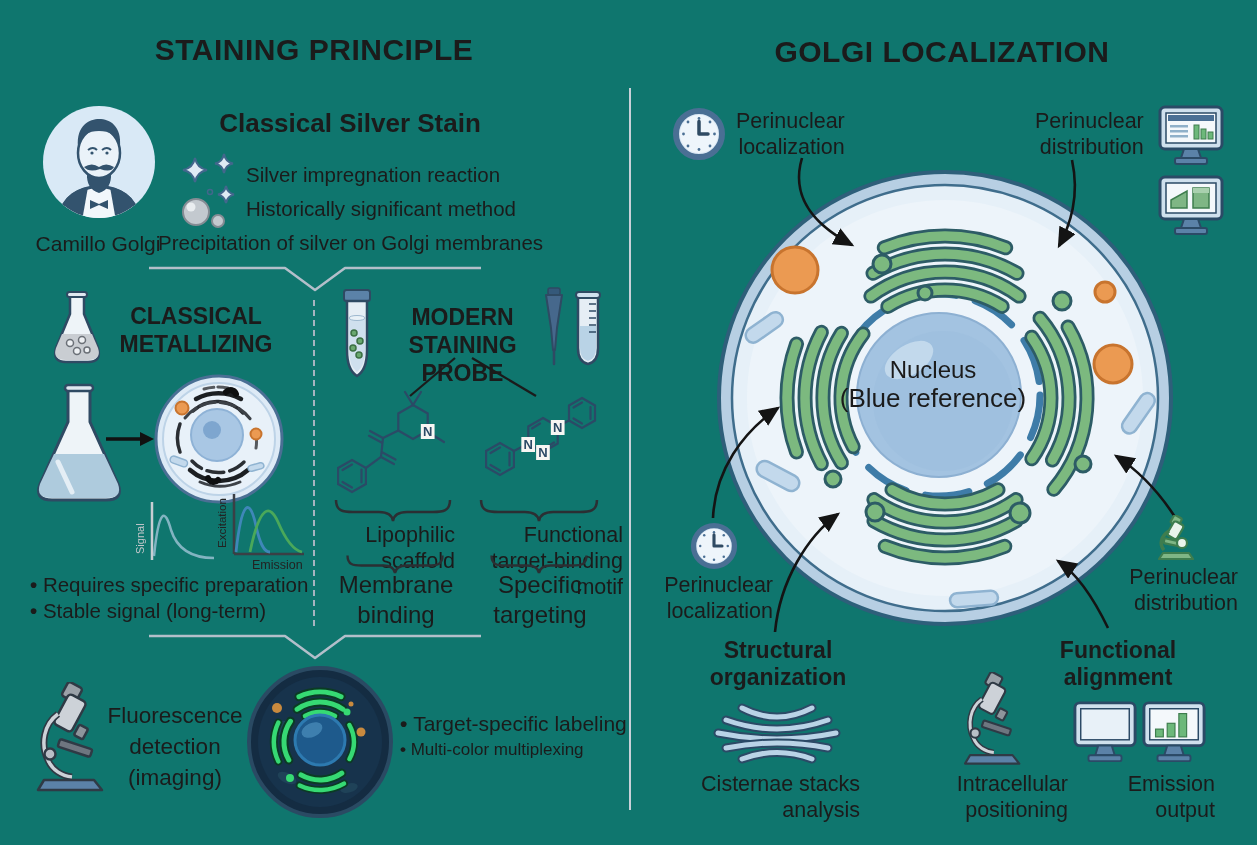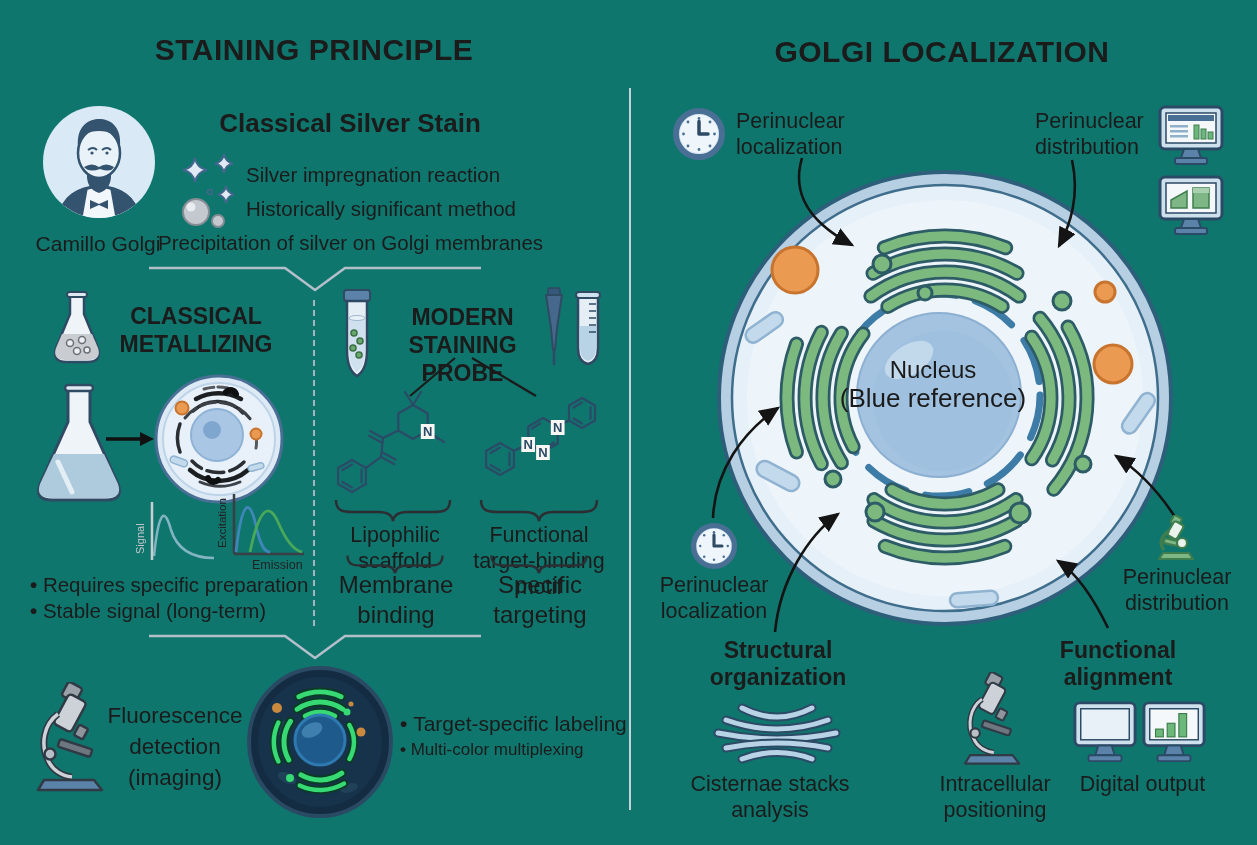--- a/index.html
+++ b/index.html
@@ -4,21 +4,21 @@
 <style>
   html,body{margin:0;padding:0;background:#ffffff;}
   #stage{position:relative;width:1257px;height:845px;background:#0f766e;overflow:hidden;
          font-family:"Liberation Sans",sans-serif;color:#1b1b1b;}
   .abs{position:absolute;}
   .ctr{text-align:center;}
   .title{font-size:30px;font-weight:bold;letter-spacing:.5px;}
   .h2{font-size:26px;font-weight:bold;}
   .sec{font-size:23px;font-weight:bold;line-height:28px;}
   .body20{font-size:20.5px;line-height:25px;}
-  .lbl21{font-size:21.5px;line-height:26px;}
+  .lbl21{font-size:21.5px;line-height:26px;text-align:right;}
   .fn24{font-size:24px;line-height:30px;}
   .bold23{font-size:23px;font-weight:bold;line-height:27px;}
   .blk{display:block;}
   .bl::before{content:"• ";font-weight:bold;}
   .vdiv{left:629px;top:88px;height:722px;width:0;border-left:2px solid #c9d1d8;}
   .ddiv{left:313px;top:300px;height:326px;width:0;border-left:2px dashed #a8b4c0;}
   svg{display:block;}
 </style>
 </head>
 <body>
@@ -526,21 +526,21 @@
     <rect x="3" y="3" width="62" height="44" rx="5" fill="#cfe0ed" stroke="#2b4a66" stroke-width="3"></rect>
     <rect x="9" y="9" width="50" height="32" fill="#f4f8fb" stroke="#2b4a66" stroke-width="1.5"></rect>
     <g fill="#6cb87a" stroke="#3e7d4e" stroke-width="1.2">
       <rect x="15" y="30" width="8" height="8"></rect>
         <rect x="27" y="24" width="8" height="14"></rect>
         <rect x="39" y="14" width="8" height="24"></rect>
     </g>
     <path d="M27,47 h14 l3,10 h-20 Z" fill="#5b82a8" stroke="#2b4a66" stroke-width="2"></path>
     <rect x="17" y="57" width="34" height="6" rx="2" fill="#5b82a8" stroke="#2b4a66" stroke-width="2"></rect>
   </svg>
-  <div class="abs ctr lbl21" style="left:1070px;top:771px;width:145px;">Digital output</div>
+  <div class="abs ctr lbl21" style="left:1070px;top:771px;width:145px;">Emission output</div>
 
   <svg class="abs" style="left:1155px;top:515px;" width="46" height="46" viewBox="0 0 46 46">
     <g stroke="#3e7d4e" stroke-width="2.2">
       <rect x="17" y="1" width="9" height="9" rx="2" fill="#7fb685" transform="rotate(30 21 5)"></rect>
       <rect x="15" y="7" width="11" height="16" rx="2.5" fill="#eaf4ec" transform="rotate(30 20 15)"></rect>
       <path d="M14,16 C6,21 4,29 9,35" fill="none" stroke-width="3.5"></path>
       <rect x="9" y="25" width="18" height="5" rx="1.5" fill="#7fb685" transform="rotate(12 18 27)"></rect>
       <circle cx="27" cy="28" r="5" fill="#eaf4ec"></circle>
       <path d="M8,38 h26 l4,6 H4 Z" fill="#7fb685" stroke-linejoin="round"></path>
     </g>

